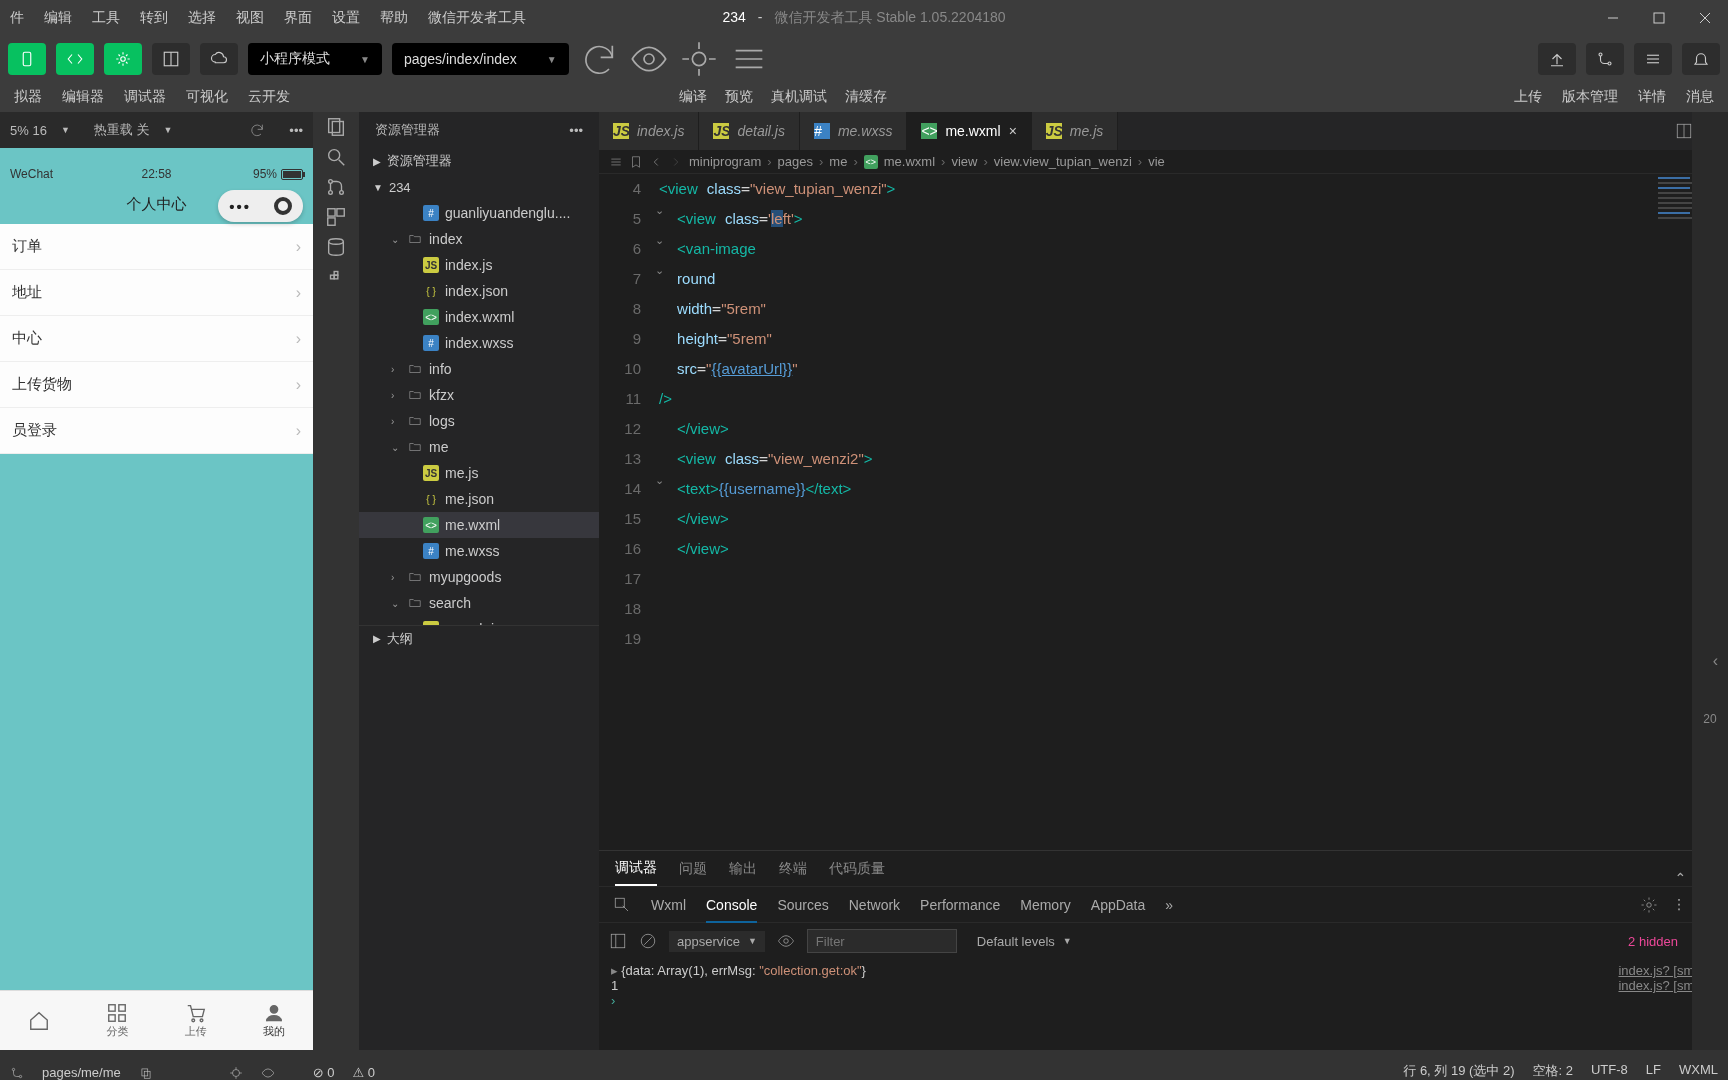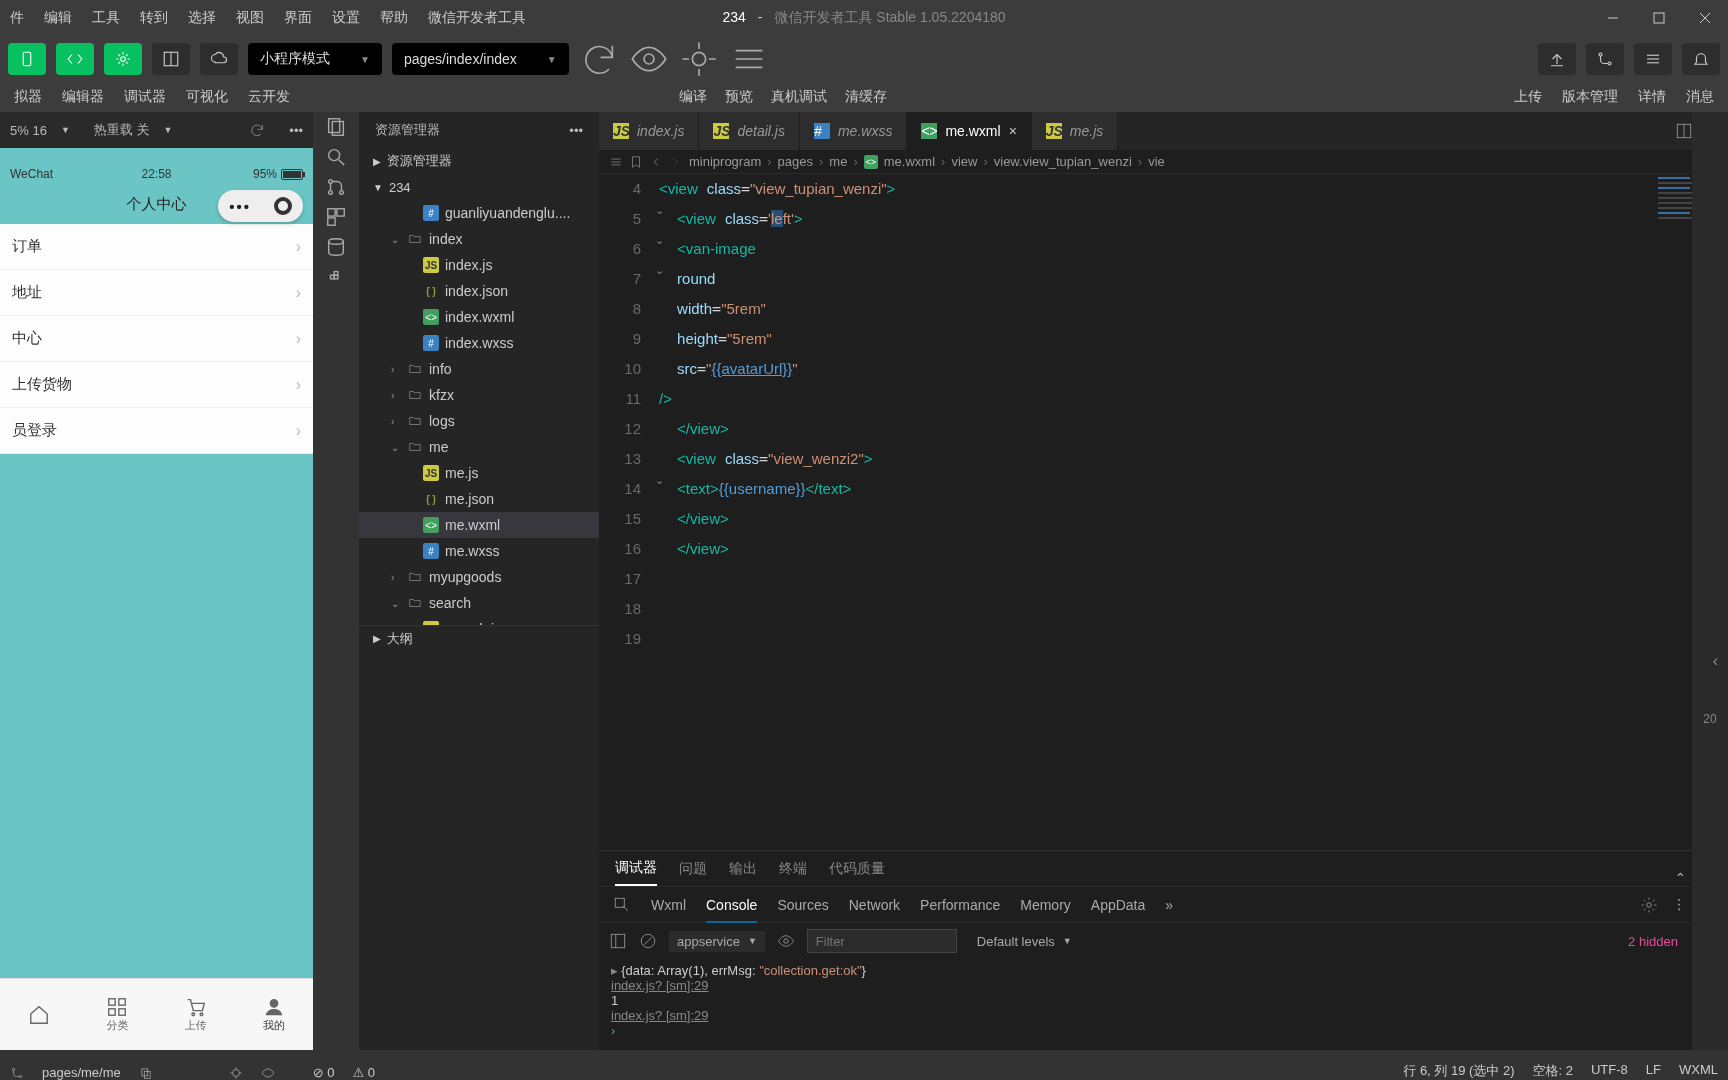--- a/index.html
+++ b/index.html
@@ -49,21 +49,21 @@
 .phone-cap { position:absolute; right:10px; top:6px; background:#eee; border-radius:18px; width:85px; height:32px; display:flex; align-items:center; justify-content:space-around; box-shadow:0 2px 4px rgba(0,0,0,.2); }
 .phone-cap .dot3 { font-weight:bold; letter-spacing:2px; }
 .phone-cap .circ { width:18px; height:18px; border-radius:50%; border:4px solid #333; }
 .profile { display:flex; align-items:center; padding:16px 12px; gap:14px; background:#6bc5c5; }
 .profile .av { width:58px; height:58px; border-radius:50%; background:linear-gradient(135deg,#1a4b8c,#ff6b00 80%); box-shadow:0 2px 8px rgba(0,0,0,.3); margin-left:-10px;}
 .profile .name { font-size:17px; color:#111; }
 .plist { background:#fff; }
 .plist .row { height:46px; display:flex; align-items:center; padding:0 12px; font-size:15px; color:#333; border-bottom:1px solid #eee; justify-content:space-between; background:#fdfdfd;}
 .plist .row .chev { color:#bbb; font-size:16px; }
 
-.phone .tabbar { position:absolute; bottom:0; left:0; right:0; height:72px; background:#f7f7f7; border-top:1px solid #ddd; display:flex; }
+.phone .tabbar { position:absolute; bottom:0; left:0; right:0; height:60px; background:#f7f7f7; border-top:1px solid #ddd; display:flex; }
 .phone .tabbar .tab { flex:1; display:flex; flex-direction:column; align-items:center; justify-content:center; font-size:11px; color:#666; }
 .phone .tabbar svg { width:22px; height:22px; stroke:#666; fill:none; stroke-width:1.5; }
 .phone .tabbar .tab.active { color:#333; }
 .phone .tabbar .tab.active svg { fill:#666; }
 
 
 .act-bar { width:46px; background:#333; display:flex; flex-direction:column; align-items:center; padding-top:4px; gap:8px; }
 .act-bar svg { width:22px; height:22px; stroke:#aaa; fill:none; stroke-width:1.5; }
 
 
@@ -118,21 +118,21 @@
 .panel-tabs .pt { padding-bottom:8px; }
 .panel-tabs .pt-right { margin-left:auto; display:flex; gap:16px; padding-right:14px; color:#aaa; align-items:center;}
 .panel-sub { height:36px; display:flex; align-items:center; gap:20px; padding-left:14px; font-size:14px; color:#aaa; border-bottom:1px solid #2a2a2a;}
 .panel-sub .st.active { color:#fff; border-bottom:2px solid #0e639c; padding-bottom:8px; margin-bottom:-10px;}
 .panel-sub .more { margin-left:auto; padding-right:10px; display:flex; gap:14px; }
 .panel-ctrl { height:36px; display:flex; align-items:center; padding:0 10px; gap:12px; font-size:13px; color:#aaa;}
 .panel-ctrl input { background:#2b2b2b; border:1px solid #444; color:#ccc; height:24px; width:150px; padding:0 8px; font-size:13px;}
 .panel-ctrl .sel { background:#2b2b2b; padding:3px 8px; display:flex; align-items:center; gap:8px;}
 .panel-ctrl .hidden { margin-left:auto; color:#ec4899; }
 .panel-body { flex:1; font-family:Consolas,monospace; font-size:13px; padding:4px 12px; color:#ccc; }
-.panel-body .ln { display:flex; justify-content:space-between;flex-direction:column; }
+.panel-body .ln { display:flex; justify-content:space-between; }
 .panel-body .ln .right { color:#888; text-decoration:underline; }
 .panel-body .prompt { color:#4a9; }
 .panel-body .errmsg { color:#ce9178;}
 
 
 .statusbar { height:30px; background:#333; display:flex; align-items:flex-end; font-size:13px; color:#ccc; padding:0 10px; gap:18px;}
 .statusbar svg { width:14px; height:14px; stroke:#ccc; fill:none;}
 .statusbar .sbright { margin-left:auto; display:flex; gap:18px; }
 
 

